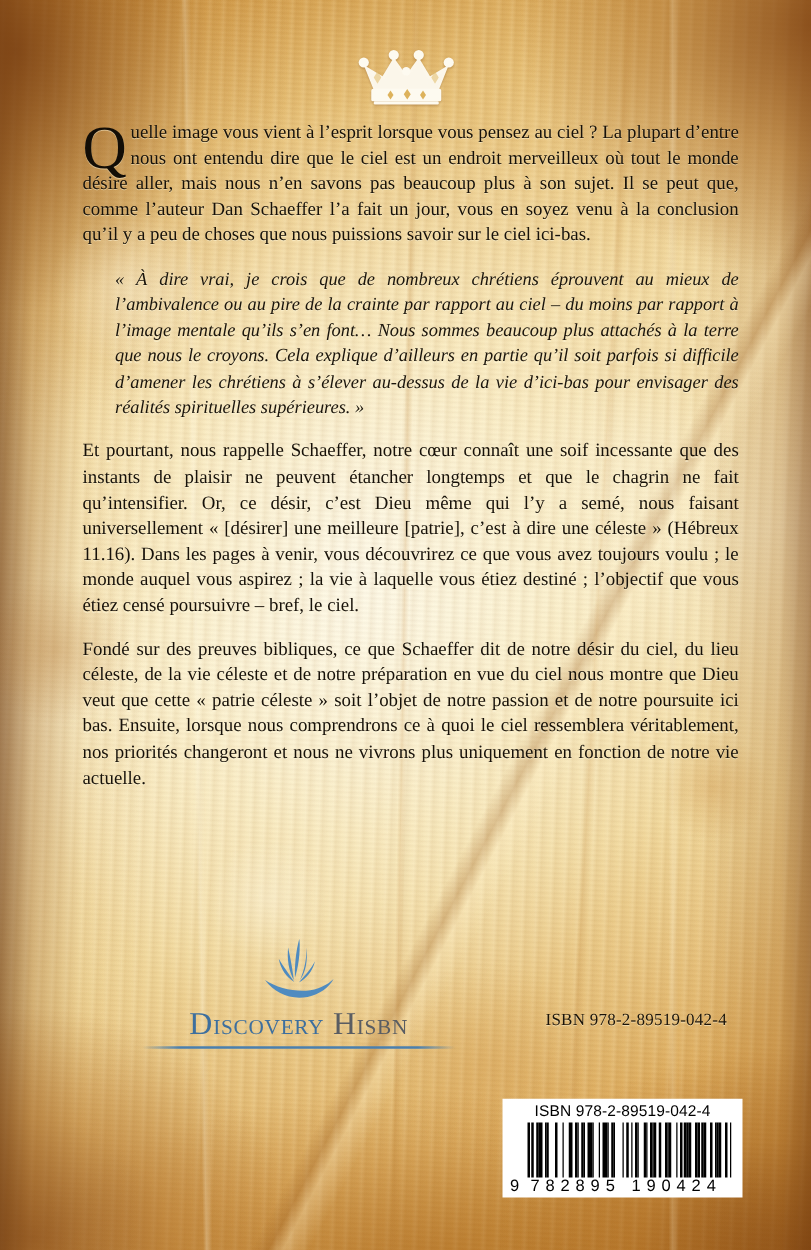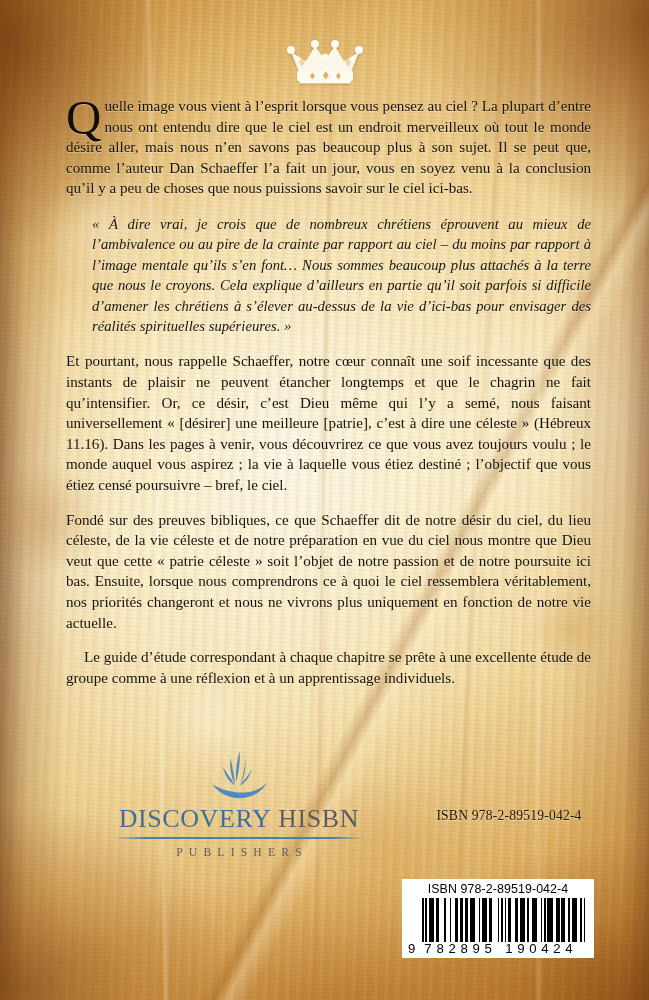--- a/index.html
+++ b/index.html
@@ -135,21 +135,21 @@
   .logo .name {
     font-family: "Liberation Serif", "DejaVu Serif", serif;
     font-size: 25.5px;
     letter-spacing: 0.6px;
     white-space: nowrap;
     color: #4e5156;
   }
   .logo .name .w1 { color: #3d6f9e; }
   .logo .name .w2 { color: #5a5d62; }
   .logo .name .cap { font-size: 25.5px; }
-  .logo .name .sm { font-size: 26px; }
+  .logo .name .sm { font-size: 17px; }
   .logo .rule {
     height: 1.6px;
     background: linear-gradient(90deg, rgba(70,120,170,0.0) 0%, #4a7fae 12%, #4a7fae 88%, rgba(70,120,170,0.0) 100%);
     margin: 3px 6px 7px 6px;
   }
   .logo .pubs {
     font-family: "Liberation Serif", "DejaVu Serif", serif;
     font-size: 11.6px;
     letter-spacing: 6.2px;
     color: #5d6166;
@@ -257,40 +257,38 @@
   <div class="content">
 
     <p class="lead"><span class="dropcap">Q</span><span>uelle image vous vient à l’esprit lorsque vous pensez au ciel ? La plupart d’entre nous ont entendu dire que le ciel est un endroit merveilleux où tout le monde désire aller, mais nous n’en savons pas beaucoup plus à son sujet. Il se peut que, comme l’auteur Dan Schaeffer l’a fait un jour, vous en soyez venu à la conclusion qu’il y a peu de choses que nous puissions savoir sur le ciel ici-bas.</span></p>
 
     <blockquote>« À dire vrai, je crois que de nombreux chrétiens éprouvent au mieux de l’ambivalence ou au pire de la crainte par rapport au ciel – du moins par rapport à l’image mentale qu’ils s’en font… Nous sommes beaucoup plus attachés à la terre que nous le croyons. Cela explique d’ailleurs en partie qu’il soit parfois si difficile d’amener les chrétiens à s’élever au-dessus de la vie d’ici-bas pour envisager des réalités spirituelles supérieures. »</blockquote>
 
     <p>Et pourtant, nous rappelle Schaeffer, notre cœur connaît une soif incessante que des instants de plaisir ne peuvent étancher longtemps et que le chagrin ne fait qu’intensifier. Or, ce désir, c’est Dieu même qui l’y a semé, nous faisant universellement « [désirer] une meilleure [patrie], c’est à dire une céleste » (Hébreux 11.16). Dans les pages à venir, vous découvrirez ce que vous avez toujours voulu ; le monde auquel vous aspirez ; la vie à laquelle vous étiez destiné ; l’objectif que vous étiez censé poursuivre – bref, le ciel.</p>
 
     <p>Fondé sur des preuves bibliques, ce que Schaeffer dit de notre désir du ciel, du lieu céleste, de la vie céleste et de notre préparation en vue du ciel nous montre que Dieu veut que cette « patrie céleste » soit l’objet de notre passion et de notre poursuite ici bas. Ensuite, lorsque nous comprendrons ce à quoi le ciel ressemblera véritablement, nos priorités changeront et nous ne vivrons plus uniquement en fonction de notre vie actuelle.</p>
 
-    <p class="indented">Le guide d’étude correspondant à chaque chapitre se prête à une excellente étude de groupe comme à une réflexion et à un apprentissage individuels.</p>
 
   </div>
 
   <div class="footer">
 
     <div class="logo">
       <svg class="mark" width="66" height="52" viewBox="0 0 66 52">
         <g fill="#4f8bc0">
           <path d="M33.5 1 C31 10 29.5 21 30 32 C32.5 24 34.5 12 33.5 1 Z"></path>
           <path d="M24.5 8 C23.5 17 25 27 29 34 C28 25 26 15 24.5 8 Z"></path>
           <path d="M17 17 C18.5 25 23 32 29.5 35.5 C25 29 20.5 23 17 17 Z"></path>
           <path d="M39 8 C40.5 18 38.5 28 34 34 C37.5 26 39.5 17 39 8 Z"></path>
           <path d="M46 19 C44 27 39 33 33 36 C38 30.5 43 25 46 19 Z"></path>
         </g>
         <path d="M6 34 C14 45 27 50 40 47.5 C50 45.5 57 40 61 33 C56 38 48 42 39 42.5 C27 43 15 40 6 34 Z" fill="#4f8bc0"></path>
       </svg>
       <div class="name"><span class="w1"><span class="cap">D</span><span class="sm">ISCOVERY</span></span><span class="w2"> <span class="cap">H</span><span class="sm">ISBN</span></span></div>
       <div class="rule"></div>
-      <div class="pubs">PUBLISHERS</div>
     </div>
 
     <div class="isbn-block">
       <div class="isbn-text">ISBN 978-2-89519-042-4</div>
     </div>
 
     <div class="barcode-box">
       <div class="barcode-isbn">ISBN 978-2-89519-042-4</div>
       <div class="bars" id="bars">
           <i class="tall" style="width: 1.72px;"></i>

